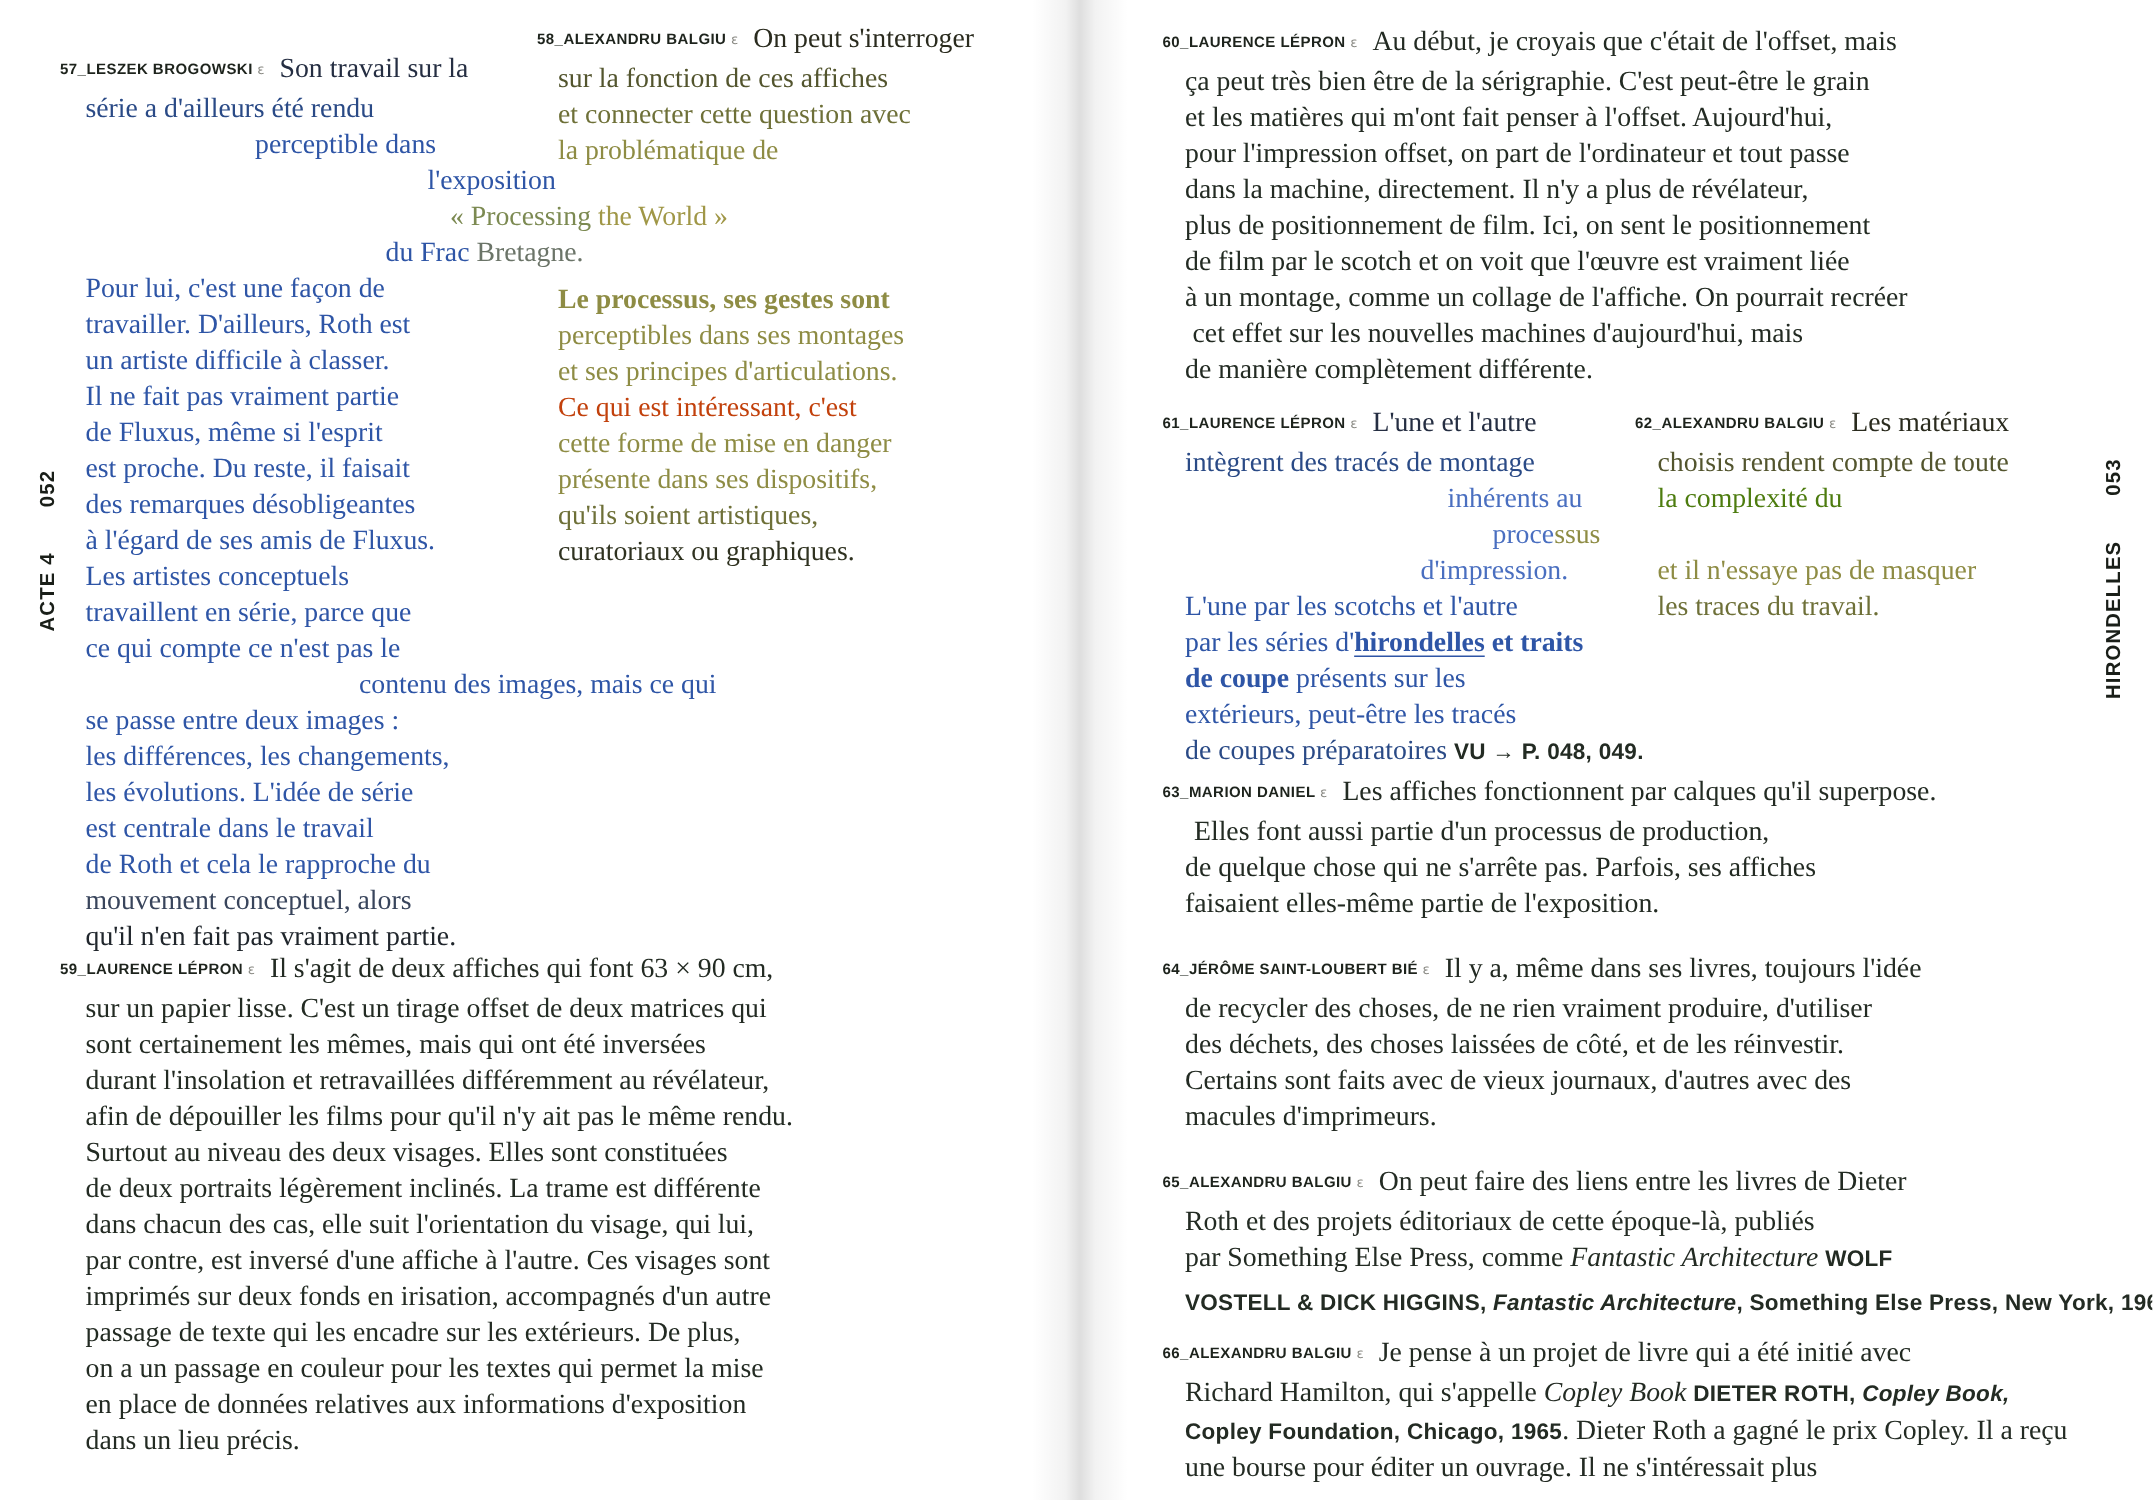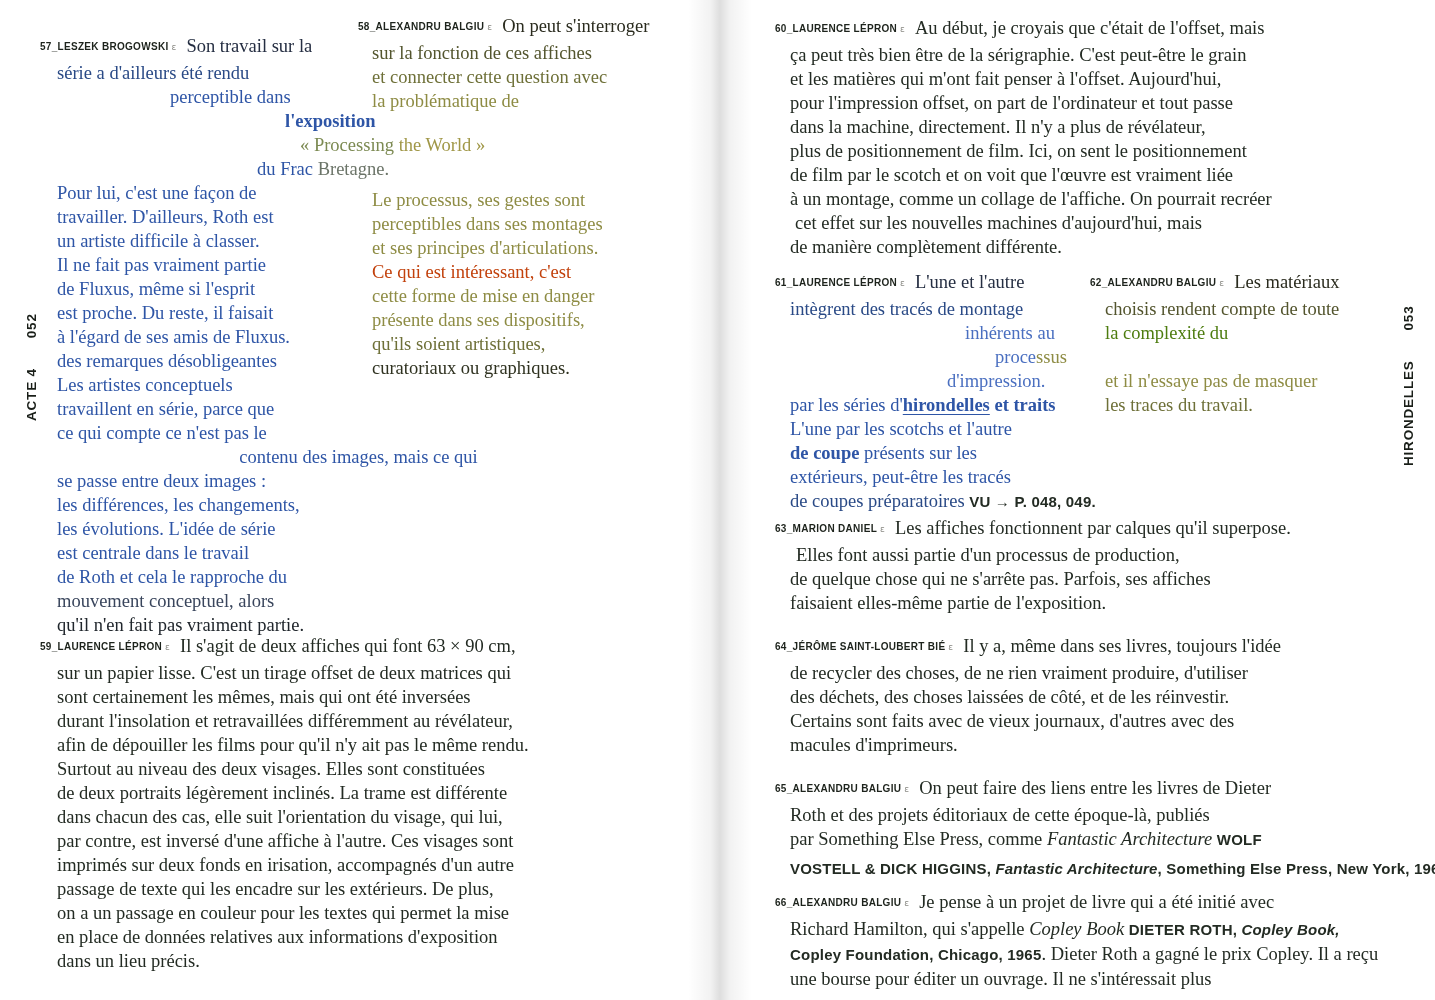--- a/index.html
+++ b/index.html
@@ -87,49 +87,49 @@
 
   <div class="folio folio-right">
     <span>HIRONDELLES</span><span class="gap"></span><span>053</span>
   </div>
 
   <div class="page page-left">
     <div class="block" id="b57">
         <div class="line"><span class="lab">57_LESZEK BROGOWSKI</span><span class="glyph">ε</span><span style="color: rgb(37, 46, 66);">Son travail sur la</span></div>
         <div class="line" style="padding-left: 17px;"><span style="color: rgb(42, 74, 134);">série a d'ailleurs été rendu</span></div>
         <div class="line" style="padding-left: 130px;"><span style="color: rgb(46, 85, 166);">perceptible dans</span></div>
-        <div class="line" style="padding-left: 245px; font-weight: bold;"><span style="color: rgb(46, 85, 166);">l'exposition</span></div>
+        <div class="line" style="padding-left: 245px;"><span style="color: rgb(46, 85, 166);">l'exposition</span></div>
         <div class="line" style="padding-left: 260px;"><span style="color: rgb(124, 138, 82);">« Processing </span><span style="color: rgb(160, 151, 71);">the World »</span></div>
         <div class="line" style="padding-left: 217px;"><span style="color: rgb(46, 85, 166);">du Frac </span><span style="color: rgb(107, 116, 104);">Bretagne.</span></div>
         <div class="line" style="padding-left: 17px;"><span>Pour lui, c'est une façon de</span></div>
         <div class="line" style="padding-left: 17px;"><span>travailler. D'ailleurs, Roth est</span></div>
         <div class="line" style="padding-left: 17px;"><span>un artiste difficile à classer.</span></div>
         <div class="line" style="padding-left: 17px;"><span>Il ne fait pas vraiment partie</span></div>
         <div class="line" style="padding-left: 17px;"><span>de Fluxus, même si l'esprit</span></div>
         <div class="line" style="padding-left: 17px;"><span>est proche. Du reste, il faisait</span></div>
+        <div class="line" style="padding-left: 17px;"><span>des remarques désobligeantes</span></div>
         <div class="line" style="padding-left: 17px;"><span>à l'égard de ses amis de Fluxus.</span></div>
-        <div class="line" style="padding-left: 17px;"><span>des remarques désobligeantes</span></div>
         <div class="line" style="padding-left: 17px;"><span>Les artistes conceptuels</span></div>
         <div class="line" style="padding-left: 17px;"><span>travaillent en série, parce que</span></div>
         <div class="line" style="padding-left: 17px;"><span>ce qui compte ce n'est pas le</span></div>
         <div class="line" style="padding-left: 17px; text-align: center;"><span>contenu des images, mais ce qui</span></div>
         <div class="line" style="padding-left: 17px;"><span>se passe entre deux images :</span></div>
         <div class="line" style="padding-left: 17px;"><span>les différences, les changements,</span></div>
         <div class="line" style="padding-left: 17px;"><span>les évolutions. L'idée de série</span></div>
         <div class="line" style="padding-left: 17px;"><span>est centrale dans le travail</span></div>
         <div class="line" style="padding-left: 17px;"><span>de Roth et cela le rapproche du</span></div>
         <div class="line" style="padding-left: 17px;"><span style="color: rgb(57, 69, 92);">mouvement conceptuel, alors</span></div>
         <div class="line" style="padding-left: 17px;"><span style="color: rgb(32, 38, 44);">qu'il n'en fait pas vraiment partie.</span></div>
       </div>
     <div class="block" id="b58">
         <div class="line"><span class="lab">58_ALEXANDRU BALGIU</span><span class="glyph">ε</span><span style="color: rgb(42, 43, 30);">On peut s'interroger</span></div>
         <div class="line" style="padding-left: 14px;"><span style="color: rgb(83, 85, 46);">sur la fonction de ces affiches</span></div>
         <div class="line" style="padding-left: 14px;"><span style="color: rgb(110, 112, 56);">et connecter cette question avec</span></div>
         <div class="line" style="padding-left: 14px;"><span style="color: rgb(142, 140, 68);">la problématique de</span></div>
-        <div class="line" style="padding-left: 14px; margin-top: 75px;"><span style="color: rgb(142, 140, 68);">Le processus, ses gestes sont</span></div>
+        <div class="line" style="padding-left: 14px; margin-top: 75px;"><span style="color: rgb(142, 140, 68); font-weight: bold;">Le processus, ses gestes sont</span></div>
         <div class="line" style="padding-left: 14px;"><span style="color: rgb(142, 140, 68);">perceptibles dans ses montages</span></div>
         <div class="line" style="padding-left: 14px;"><span style="color: rgb(142, 140, 68);">et ses principes d'articulations.</span></div>
         <div class="line" style="padding-left: 14px;"><span style="color: #c2410c;">Ce qui est intéressant, c'est</span></div>
         <div class="line" style="padding-left: 14px;"><span style="color: rgb(142, 140, 68);">cette forme de mise en danger</span></div>
         <div class="line" style="padding-left: 14px;"><span style="color: rgb(142, 140, 68);">présente dans ses dispositifs,</span></div>
         <div class="line" style="padding-left: 14px;"><span style="color: rgb(110, 112, 56);">qu'ils soient artistiques,</span></div>
         <div class="line" style="padding-left: 14px;"><span style="color: rgb(47, 50, 32);">curatoriaux ou graphiques.</span></div>
       </div>
     <div class="block" id="b59">
         <div class="line"><span class="lab">59_LAURENCE LÉPRON</span><span class="glyph">ε</span><span>Il s'agit de deux affiches qui font 63 × 90 cm,</span></div>
@@ -161,22 +161,22 @@
         <div class="line" style="padding-left: 15px;"><span>à un montage, comme un collage de l'affiche. On pourrait recréer</span></div>
         <div class="line" style="padding-left: 20px;"><span>cet effet sur les nouvelles machines d'aujourd'hui, mais</span></div>
         <div class="line" style="padding-left: 15px;"><span>de manière complètement différente.</span></div>
       </div>
     <div class="block" id="b61">
         <div class="line"><span class="lab">61_LAURENCE LÉPRON</span><span class="glyph">ε</span><span style="color: rgb(37, 46, 66);">L'une et l'autre</span></div>
         <div class="line" style="padding-left: 15px;"><span style="color: rgb(42, 74, 134);">intègrent des tracés de montage</span></div>
         <div class="line" style="padding-left: 190px;"><span style="color: rgb(74, 111, 192);">inhérents au</span></div>
         <div class="line" style="padding-left: 220px;"><span style="color: rgb(74, 111, 192);">proce</span><span style="color: rgb(142, 140, 68);">ssus</span></div>
         <div class="line" style="padding-left: 172px;"><span style="color: rgb(74, 111, 192);">d'impression.</span></div>
+        <div class="line" style="padding-left: 15px;"><span>L'une par les scotchs et l'autre</span></div>
         <div class="line" style="padding-left: 15px;"><span>par les séries d'</span><span class="b u">hirondelles</span><span class="b"> et traits</span></div>
-        <div class="line" style="padding-left: 15px;"><span>L'une par les scotchs et l'autre</span></div>
         <div class="line" style="padding-left: 15px;"><span class="b">de coupe</span><span> présents sur les</span></div>
         <div class="line" style="padding-left: 15px;"><span>extérieurs, peut-être les tracés</span></div>
         <div class="line" style="padding-left: 15px;"><span style="color: rgb(42, 74, 134);">de coupes préparatoires </span><span class="cite" style="color: rgb(35, 43, 35);">VU → P. 048, 049.</span></div>
       </div>
     <div class="block" id="b62">
         <div class="line"><span class="lab">62_ALEXANDRU BALGIU</span><span class="glyph">ε</span><span style="color: rgb(42, 43, 30);">Les matériaux</span></div>
         <div class="line" style="padding-left: 15px;"><span style="color: rgb(83, 85, 46);">choisis rendent compte de toute</span></div>
         <div class="line" style="padding-left: 15px;"><span style="color: #4d7c0f;">la complexité du</span></div>
         <div class="line"><span></span></div>
         <div class="line" style="padding-left: 15px;"><span style="color: rgb(142, 140, 68);">et il n'essaye pas de masquer</span></div>

